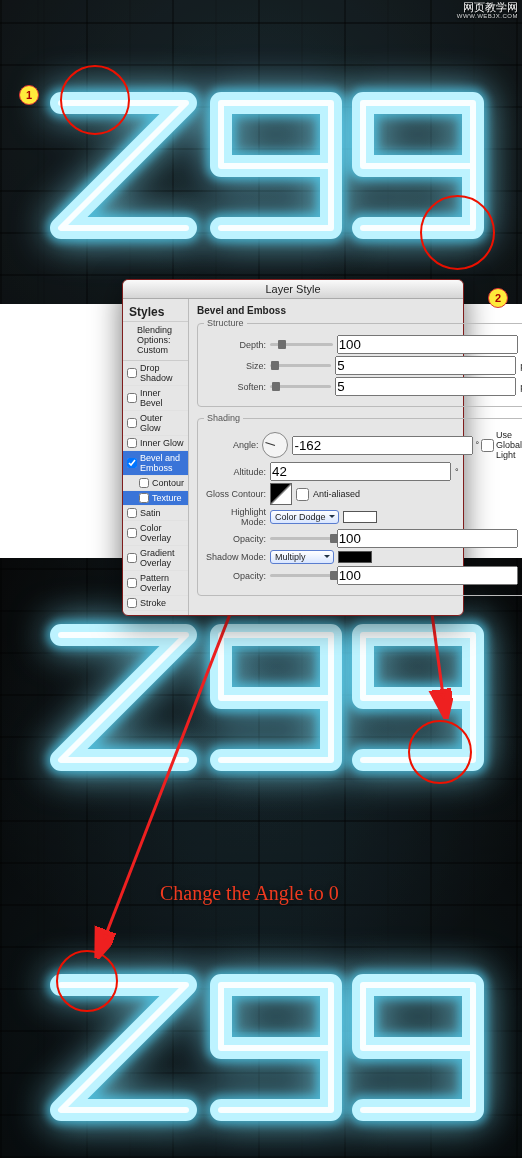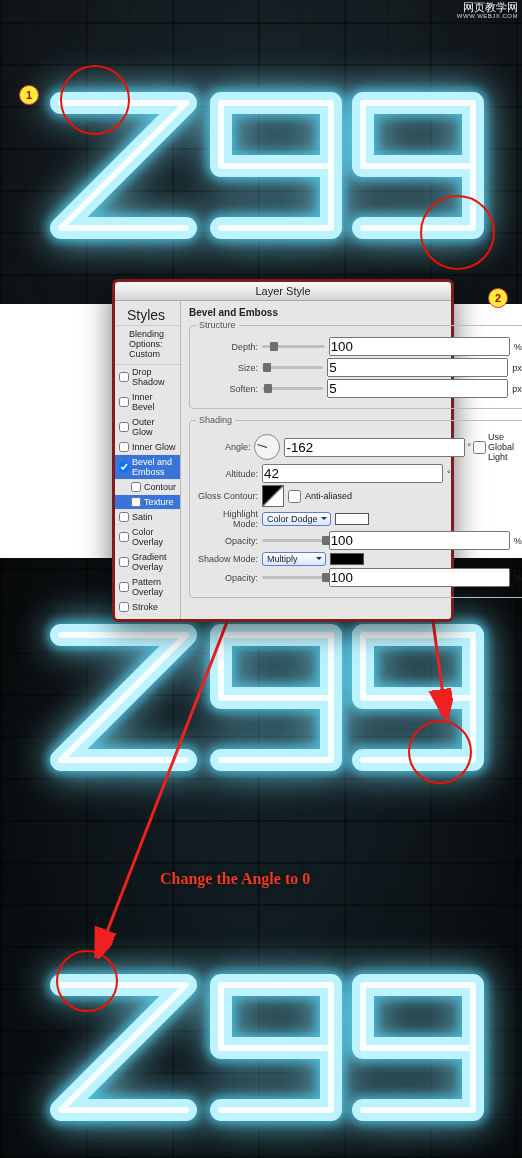--- a/index.html
+++ b/index.html
@@ -65,49 +65,50 @@
   .red-circle {
     position:absolute; border:2px solid #e10; border-radius:50%;
     width:70px; height:70px;
   }
 
   .red-arrow {
     position:absolute; stroke:#ee2020; fill:#ee2020; stroke-width:3;
   }
 
   .caption {
-    position:absolute; color:#f03a1f; font-size:16px;
-    font-family: "Comic Sans MS", cursive; font-weight:bold;
+    position:absolute; color:#f03a1f; font-size:20px;
+    font-family: "Comic Sans MS", cursive; font-weight:normal;
     text-shadow: 0 0 4px rgba(0,0,0,0.5);
+    margin-top: 12px;
   }
 
   
   .dialog {
     position:absolute;
-    left:112px; top:279px; width:342px;
+    left:122px; top:279px; width:342px;
     background:#e6e6e6;
-    border:3px solid #7f1d1d;
+    border:1px solid #7f1d1d;
     border-radius:6px;
     box-shadow: 0 8px 30px rgba(0,0,0,0.55);
     font-size:10px;
   }
   .dialog-title {
     text-align:center; padding:3px 0;
     background:linear-gradient(#fafafa,#d5d5d5);
     border-bottom:1px solid #aaa;
     border-radius:6px 6px 0 0;
     font-size:11px;
   }
   .dialog-body { display:flex; }
   .styles-panel {
     width:96px; border-right:1px solid #bbb;
     padding:4px 0;
   }
   .styles-panel .hdr {
-    font-size:14px; font-weight:normal; padding:2px 12px;
+    font-size:12px; font-weight:bold; padding:2px 6px;
     border-bottom:1px solid #ccc;
   }
   .styles-panel .blend-opt{ font-size:9px; padding:3px 14px 5px; border-bottom:1px solid #ccc;}
   .style-row {
     display:flex; align-items:center; gap:3px;
     padding:2px 4px; font-size:9px;
     border-bottom:1px solid #e1e1e1;
     cursor:pointer;
   }
   .style-row input[type=checkbox]{ width:10px; height:10px; }

